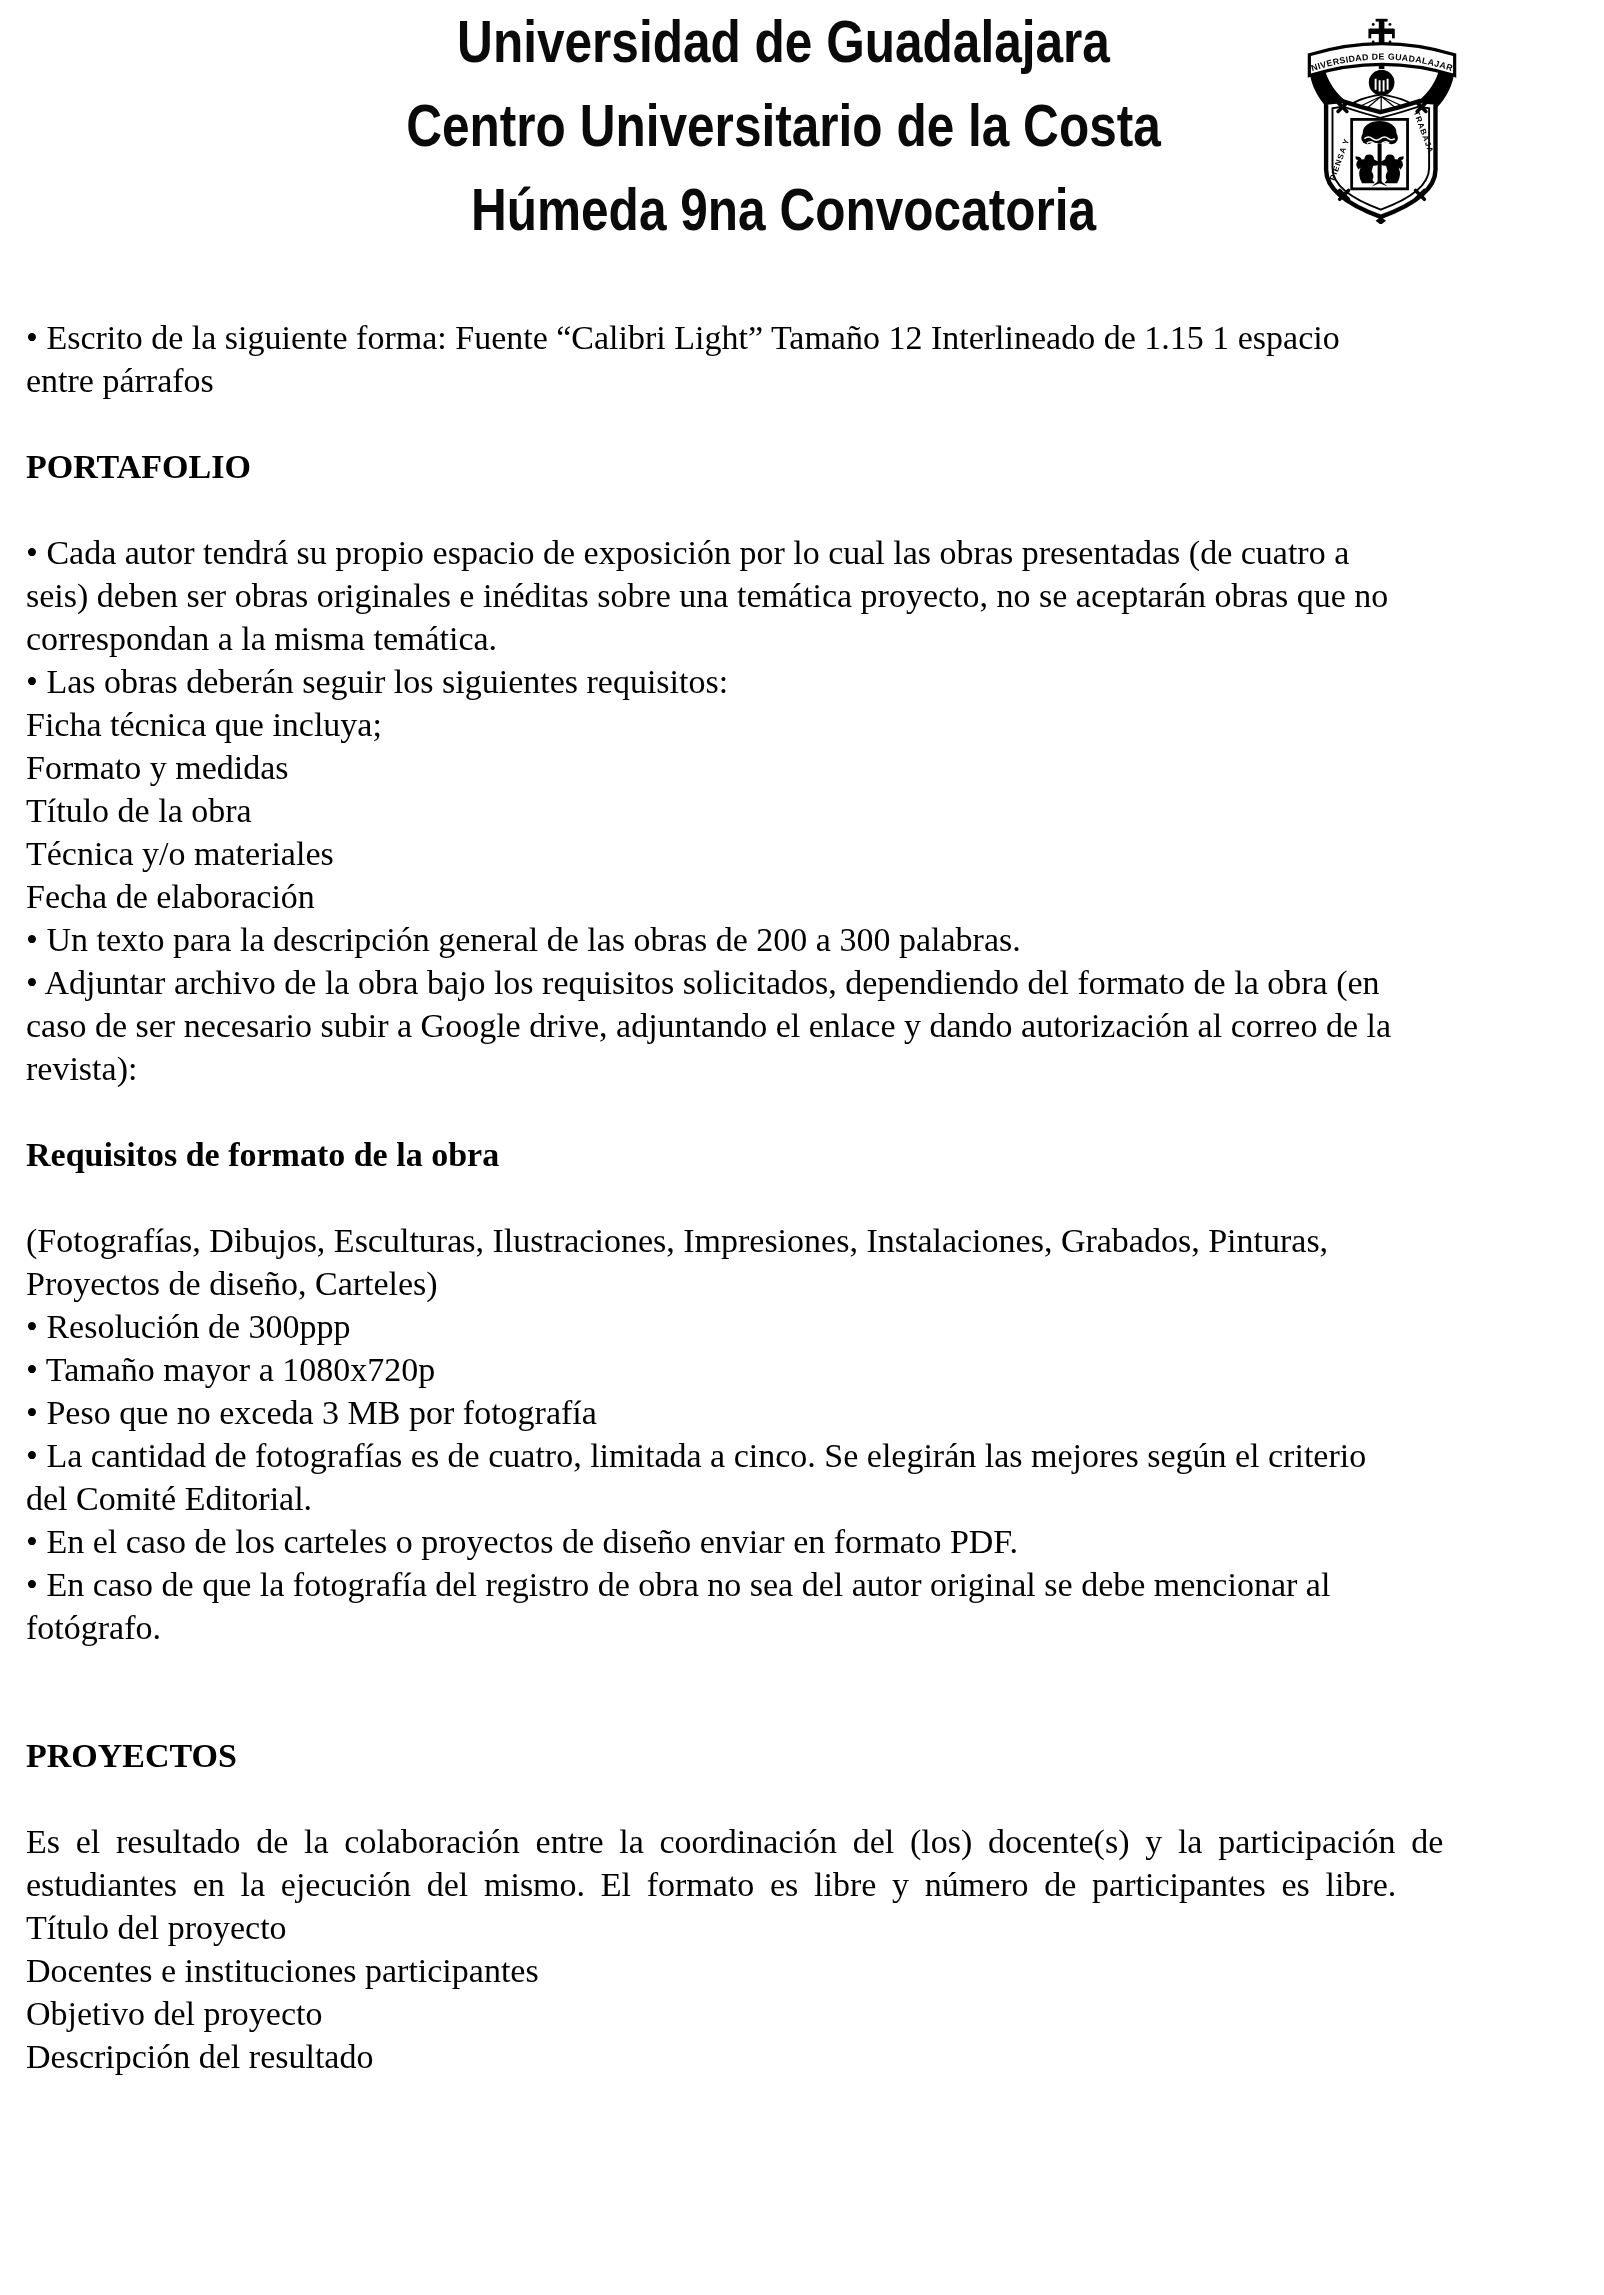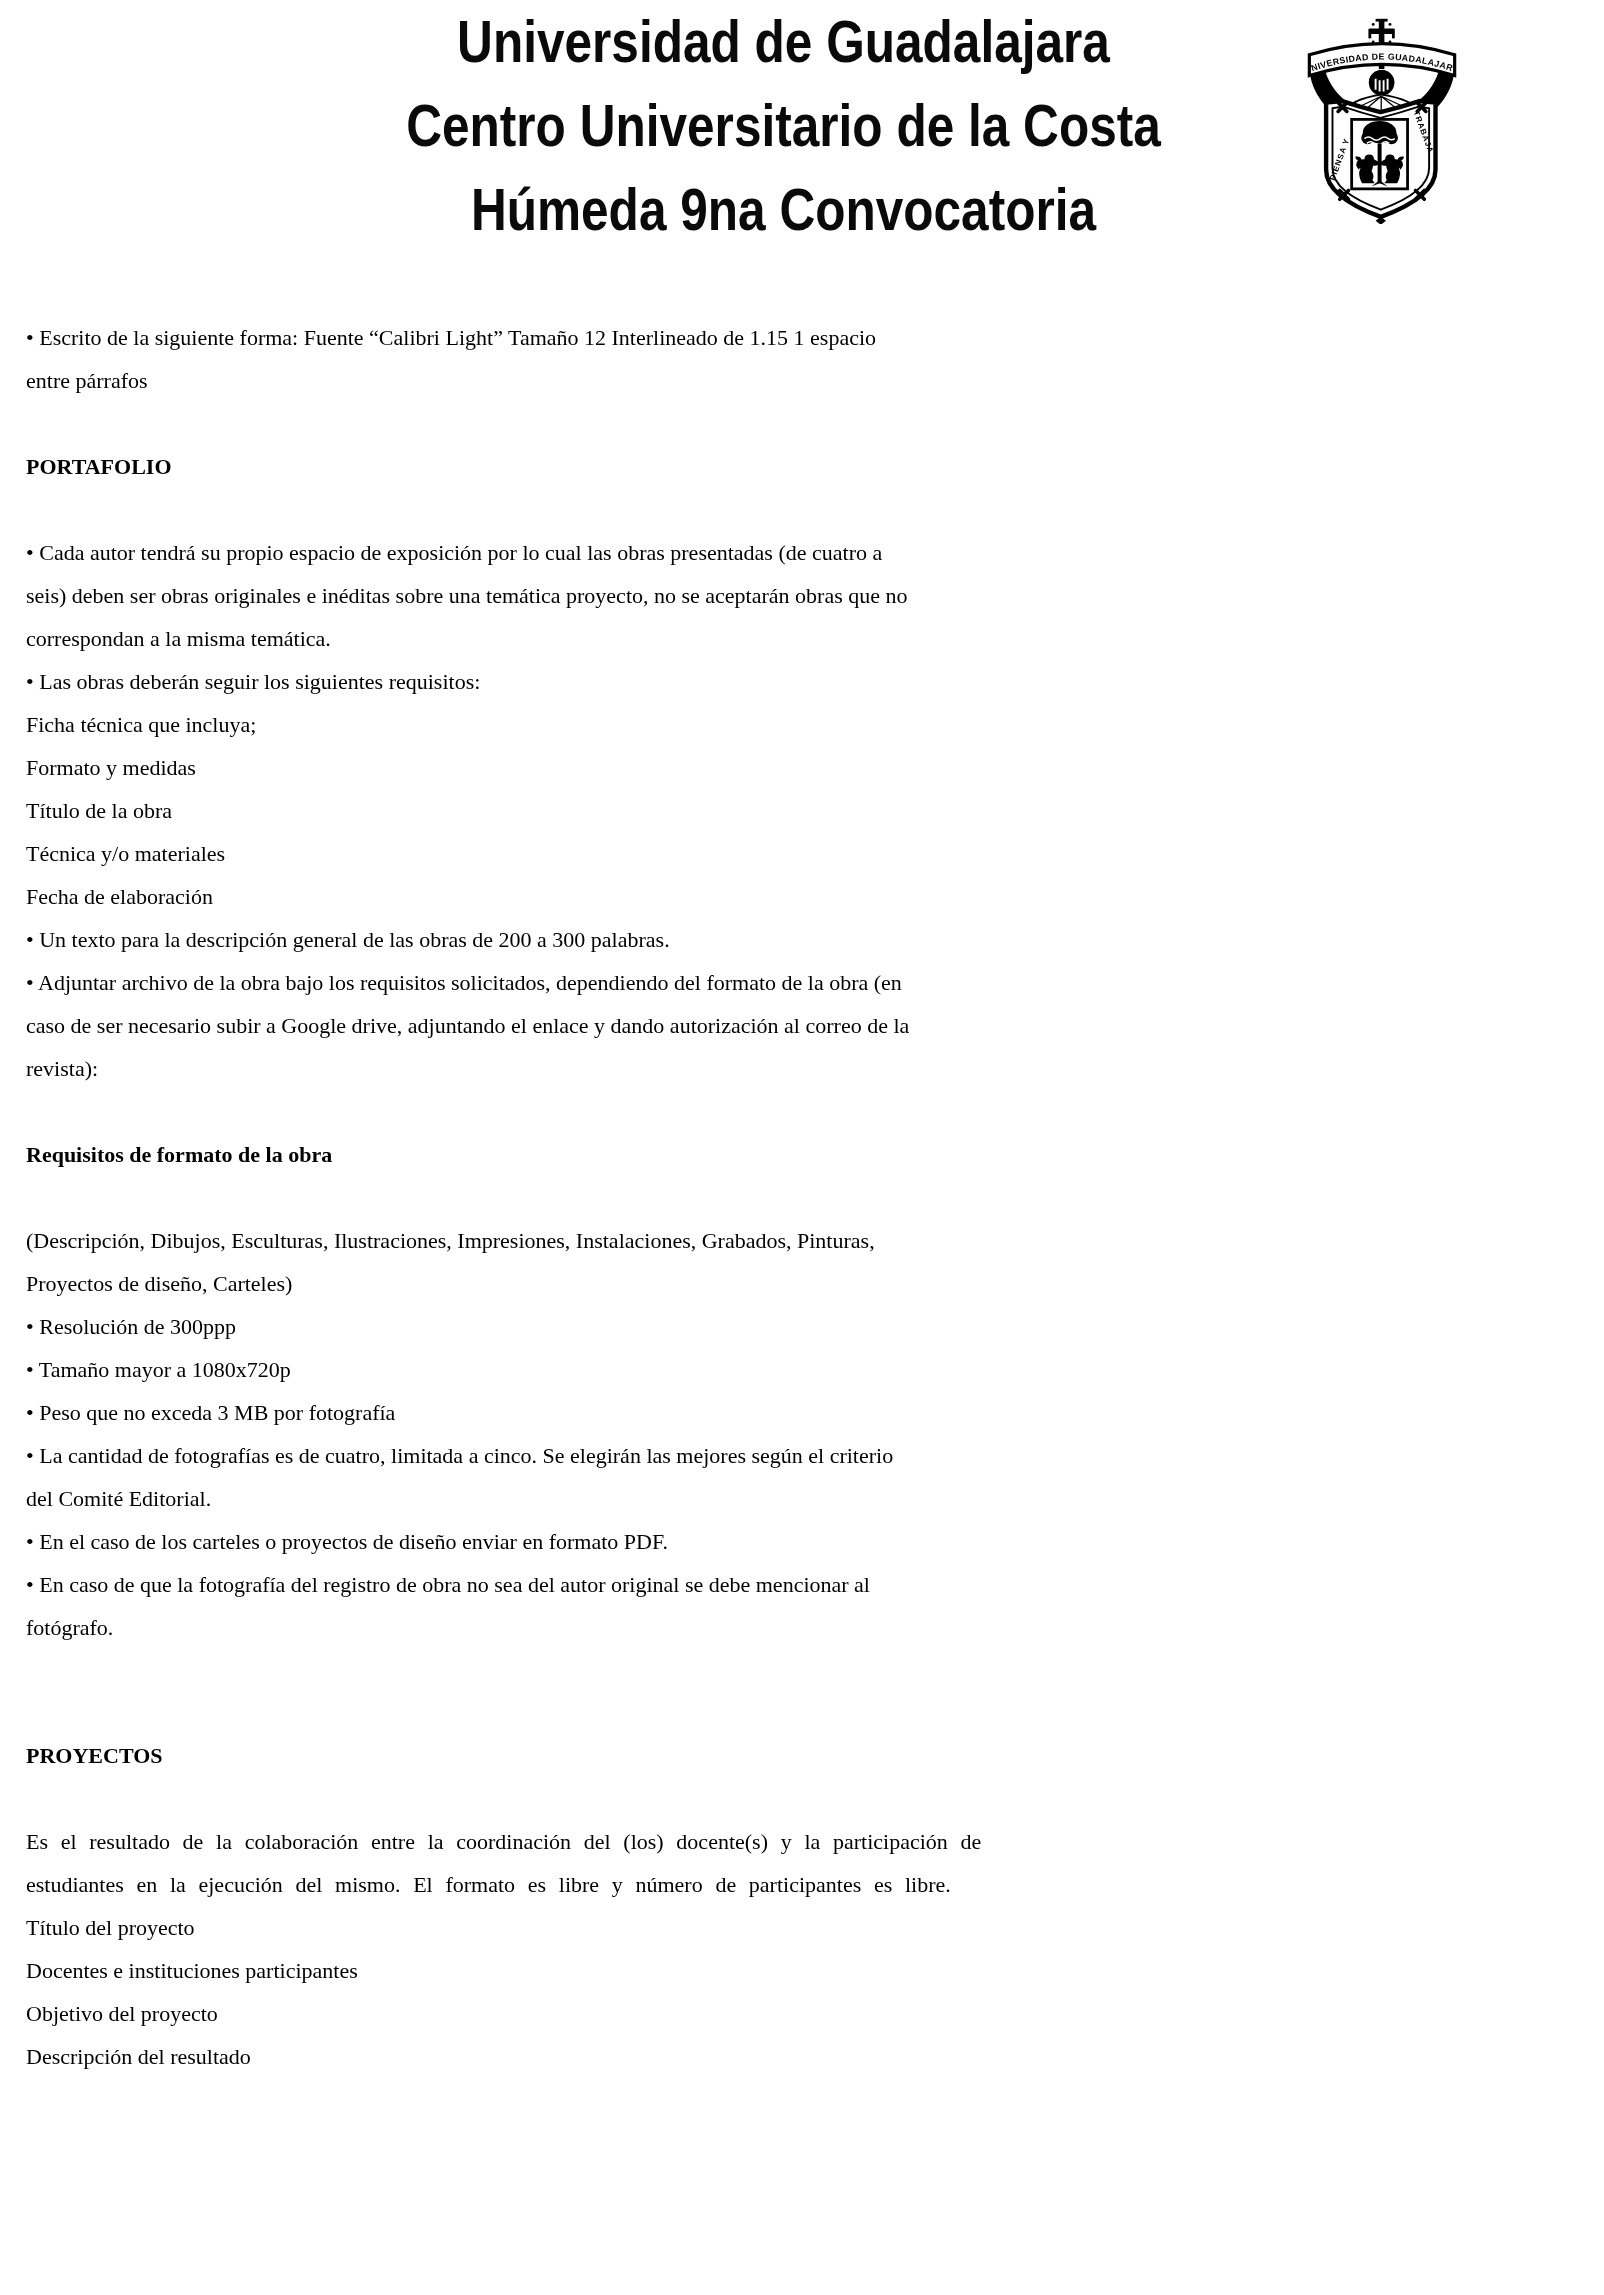--- a/index.html
+++ b/index.html
@@ -36,21 +36,21 @@
   }
   .crest svg{display:block;width:100%;height:100%;}
   .crest text{font-family:"Liberation Sans", sans-serif;}
   
   .doc-body{
     position:absolute;
     left:26px; top:316px;
     width:1553px;
   }
   .doc-line{
-    font-size:22px;
+    font-size:34px;
     line-height:43px;
     height:43px;
     white-space:nowrap;
     color:#000;
   }
   .doc-heading{font-weight:bold;}
   .wide{word-spacing:7.2px;}
   .doc-gap{width:100%;}
 </style>
 </head>
@@ -160,21 +160,21 @@
       <div class="doc-line">Título de la obra</div>
       <div class="doc-line">Técnica y/o materiales</div>
       <div class="doc-line">Fecha de elaboración</div>
       <div class="doc-line">• Un texto para la descripción general de las obras de 200 a 300 palabras.</div>
       <div class="doc-line">• Adjuntar archivo de la obra bajo los requisitos solicitados, dependiendo del formato de la obra (en</div>
       <div class="doc-line">caso de ser necesario subir a Google drive, adjuntando el enlace y dando autorización al correo de la</div>
       <div class="doc-line">revista):</div>
       <div class="doc-gap" style="height: 43px;"></div>
       <div class="doc-line doc-heading">Requisitos de formato de la obra</div>
       <div class="doc-gap" style="height: 43px;"></div>
-      <div class="doc-line">(Descripción, Dibujos, Esculturas, Ilustraciones, Impresiones, Instalaciones, Grabados, Pinturas,</div>
+      <div class="doc-line">(Fotografías, Dibujos, Esculturas, Ilustraciones, Impresiones, Instalaciones, Grabados, Pinturas,</div>
       <div class="doc-line">Proyectos de diseño, Carteles)</div>
       <div class="doc-line">• Resolución de 300ppp</div>
       <div class="doc-line">• Tamaño mayor a 1080x720p</div>
       <div class="doc-line">• Peso que no exceda 3 MB por fotografía</div>
       <div class="doc-line">• La cantidad de fotografías es de cuatro, limitada a cinco. Se elegirán las mejores según el criterio</div>
       <div class="doc-line">del Comité Editorial.</div>
       <div class="doc-line">• En el caso de los carteles o proyectos de diseño enviar en formato PDF.</div>
       <div class="doc-line">• En caso de que la fotografía del registro de obra no sea del autor original se debe mencionar al</div>
       <div class="doc-line">fotógrafo.</div>
       <div class="doc-gap" style="height: 85px;"></div>

